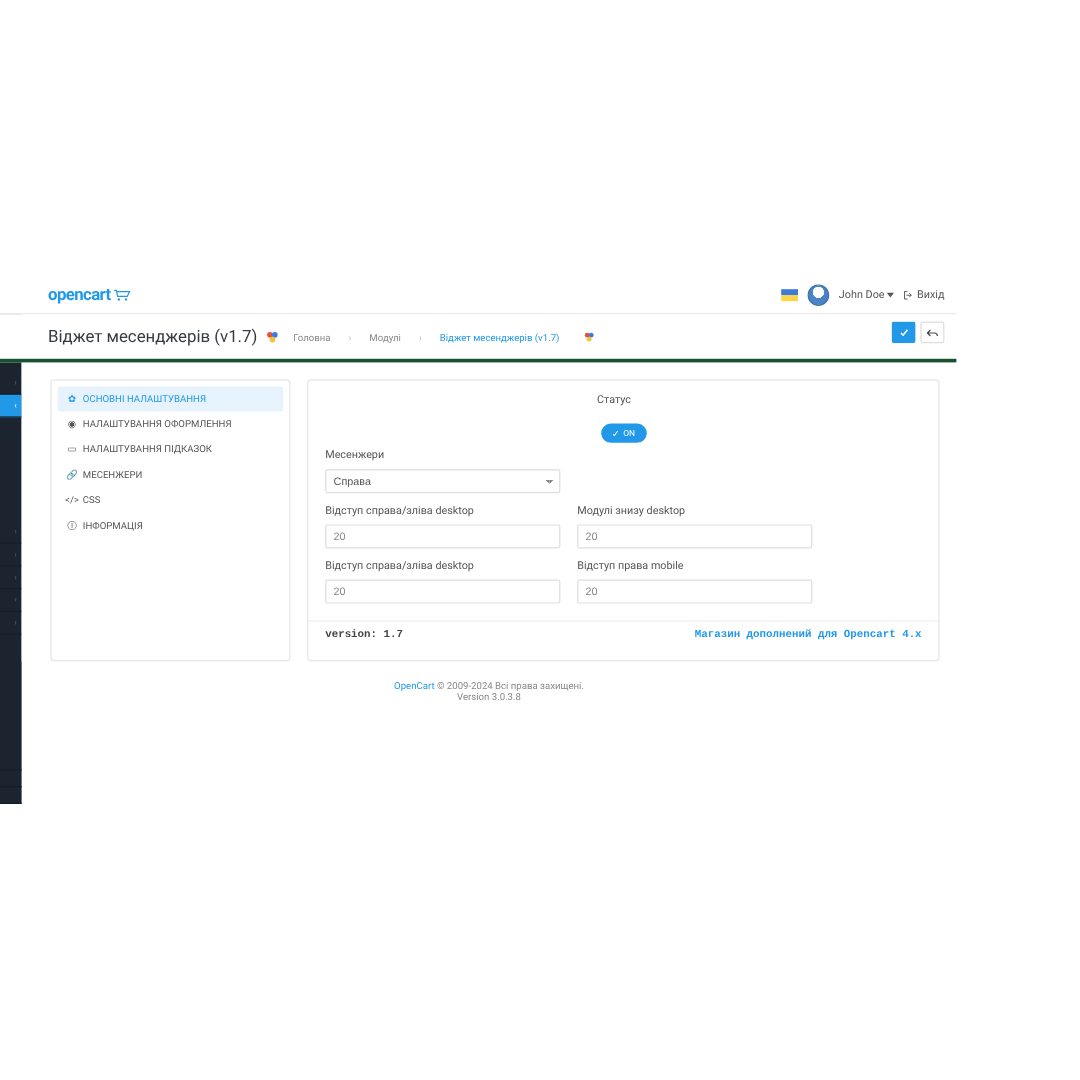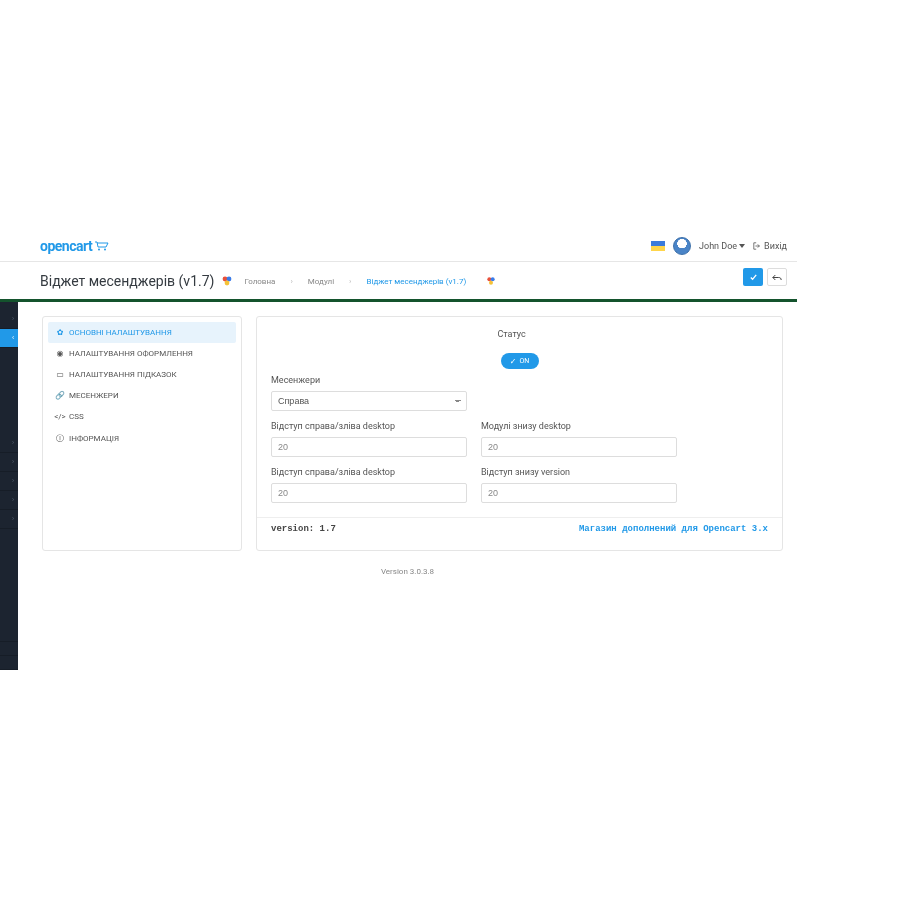--- a/index.html
+++ b/index.html
@@ -227,28 +227,31 @@
           <input class="control" value="20" style="">
         </div>
       </div>
 
       <div class="row" style="margin-bottom:14px;">
         <div class="field" style="max-width:196px;">
           <span class="label">Відступ справа/зліва desktop</span>
           <input class="control" value="20" style="">
         </div>
         <div class="field" style="max-width:196px;">
-          <span class="label">Відступ знизу version</span>
+          <span class="label">Відступ права mobile</span>
           <input class="control" value="20" style="">
         </div>
       </div>
 
       <div class="panel-footer">
         <span class="left">version: 1.7</span>
-        <span class="right"><a href="#">Магазин дополнений для Opencart 3.x</a></span>
+        <span class="right"><a href="#">Магазин дополнений для Opencart 4.x</a></span>
       </div>
     </div>
   </div>
 
   <div class="footer">
+    <div>
+      <a href="#">OpenCart</a><span> © 2009-2024 Всі права захищені.</span>
+    </div>
     <div>Version 3.0.3.8</div>
   </div>
 </div>
 
 </body></html>

